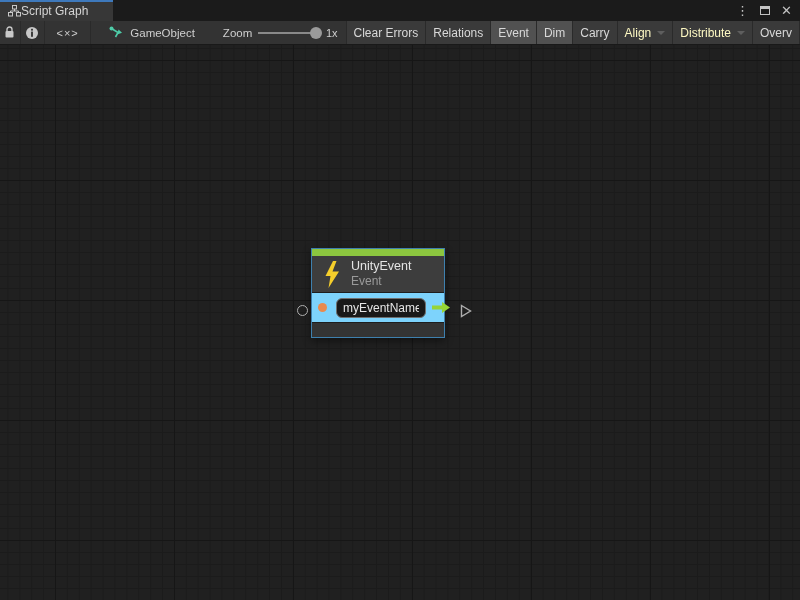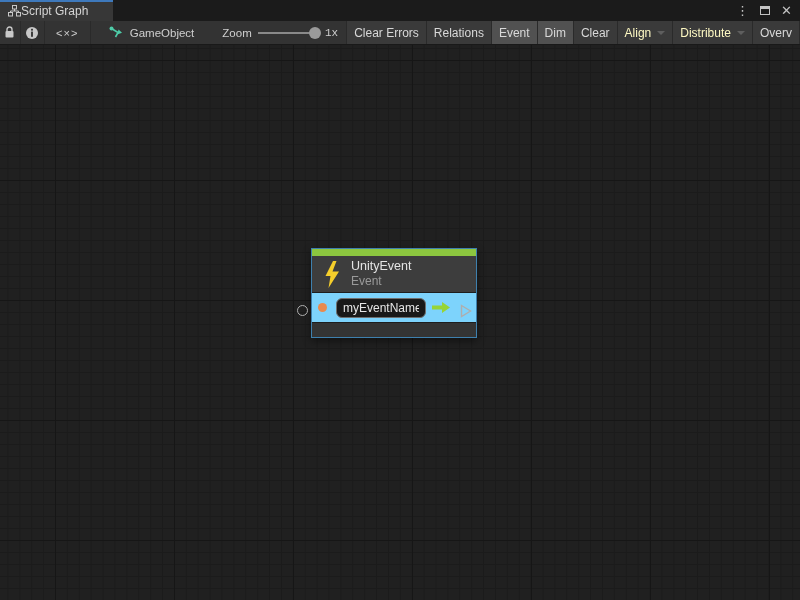--- a/index.html
+++ b/index.html
@@ -23,42 +23,42 @@
     display:flex; align-items:stretch; border-bottom:1px solid #191919; overflow:hidden; }
   .tb-cell { display:flex; align-items:center; justify-content:center;
     border-right:1px solid #2a2a2a; background:#333333; color:#cfcfcf; }
   .tb-icon-btn { width:26px; } .tb-icon-btn.wide { width:30px; }
   .code-btn { width:58px; font-size:11px; color:#cfcfcf; letter-spacing:1px; }
   .target { display:flex; align-items:center; gap:6px; margin-left:18px; color:#cfcfcf; font-size:11.5px; }
   .zoom-label { margin-left:28px; color:#cfcfcf; font-size:11.5px; align-self:center; }
   .slider { position:relative; width:80px; height:24px; margin-left:6px; }
   .slider .track { position:absolute; top:11px; left:0; right:4px; height:2px; background:#8a8a8a; }
   .slider .handle { position:absolute; top:6px; right:0; width:12px; height:12px; border-radius:50%; background:#9a9a9a; }
-  .zoom-value { margin-left:4px; color:#cfcfcf; font-size:11px; align-self:center;font-family:Liberation Mono, monospace; }
+  .zoom-value { margin-left:4px; color:#cfcfcf; font-size:11px; align-self:center; }
   .tb-group { display:flex; align-items:stretch; margin-left:8px; border-left:1px solid #2a2a2a; }
   .tb-btn { display:flex; align-items:center; gap:4px; padding:0 7px; font-size:12px; color:#d8d8d8;
     background:#3a3a3a; border-right:1px solid #2a2a2a; white-space:nowrap; cursor:default; }
   .tb-btn.active { background:#515151; }
   .tb-btn.disabled { color:#fef9c3; }
   .dd-arrow { width:0; height:0; border-left:4px solid transparent; border-right:4px solid transparent;
     border-top:4px solid #8a8a8a; display:inline-block; margin-left:2px; }
   .tb-btn.disabled .dd-arrow { border-top-color:#5e5e5e; }
 
   
   .canvas { position:absolute; top:45px; left:0; right:0; bottom:0; background-color:#202020;
     background-image:
       linear-gradient(#161616 1px, transparent 1px),
       linear-gradient(90deg,#161616 1px, transparent 1px),
       linear-gradient(#1b1b1b 1px, transparent 1px),
       linear-gradient(90deg,#1b1b1b 1px, transparent 1px);
     background-size: 119px 120px, 119px 120px, 11.9px 12px, 11.9px 12px;
     background-position: 55px 15px; }
 
   
-  .node { position:absolute; left:311px; top:203px; width:166px; height:90px;
+  .node { position:absolute; left:311px; top:203px; width:134px; height:90px;
     border:1.5px solid #3e80ae; background:#262626; box-shadow:0 3px 8px rgba(0,0,0,.45);
     display:flex; flex-direction:column; }
   .node-accent { height:7px; width:100%; }
   .node-header { height:37px; background:#3d3d3d; display:flex; align-items:center; padding-left:11px; gap:11px;
     border-bottom:1px solid #1e1e1e; }
   .node-title { color:#e4e4e4; font-size:12.5px; line-height:1.2; }
   .node-subtitle { color:#9a9a9a; font-size:12px; line-height:1.2; }
   .node-body { height:30px; background:#7dd3fc; display:flex; align-items:center; padding:0 6px;
     border-bottom:1px solid #1e1e1e; }
   .port-dot { width:9px; height:9px; border-radius:50%; background:#e98a4e; flex:none; }
@@ -133,21 +133,21 @@
       <div class="tb-btn">
         <span>Relations</span>
       </div>
       <div class="tb-btn active">
         <span>Event</span>
       </div>
       <div class="tb-btn active">
         <span>Dim</span>
       </div>
       <div class="tb-btn">
-        <span>Clear</span>
+        <span>Carry</span>
       </div>
       <div class="tb-btn disabled">
         <span>Align</span>
         <span class="dd-arrow"></span>
       </div>
       <div class="tb-btn disabled">
         <span>Distribute</span>
         <span class="dd-arrow"></span>
       </div>
       <div class="tb-btn">

